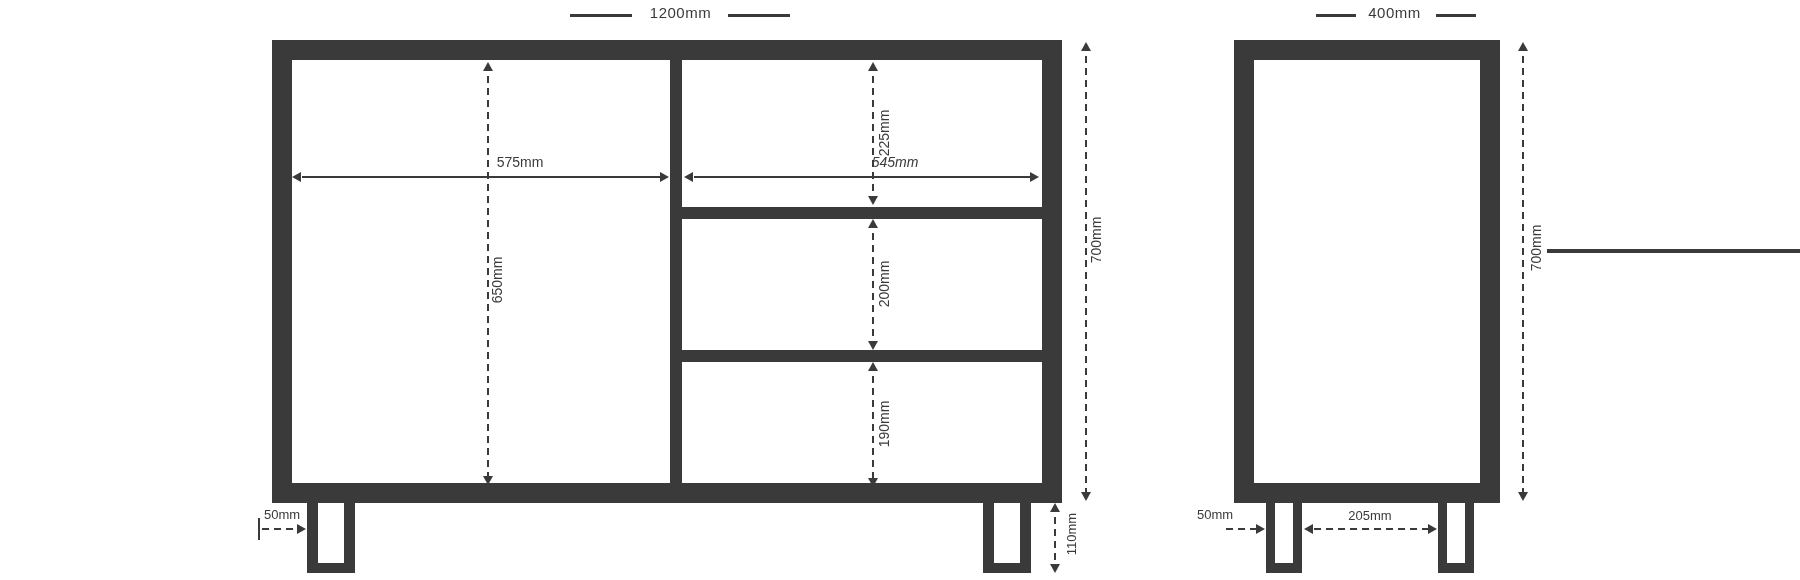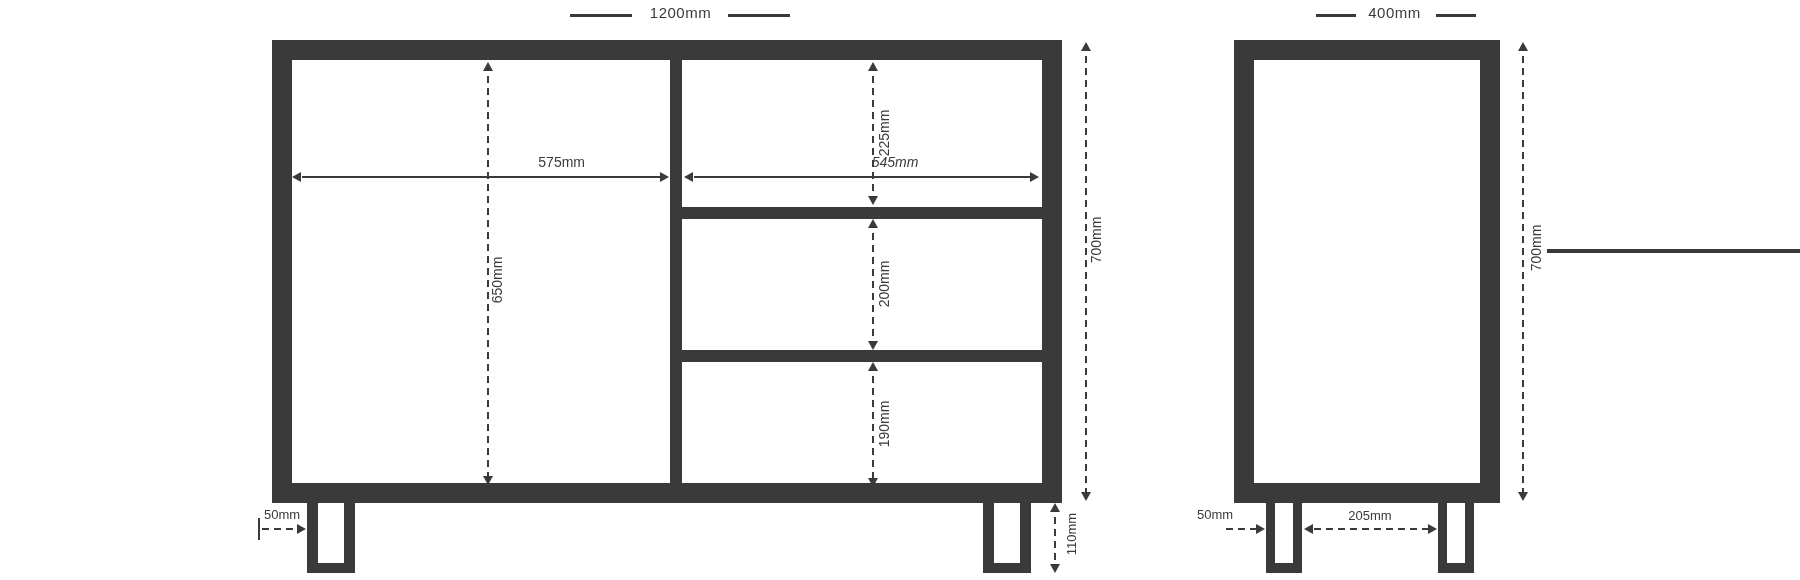--- a/index.html
+++ b/index.html
@@ -38,21 +38,21 @@
     <div class="leg" style="left:307px;top:503px;width:48px;height:70px;"></div>
     <div class="leg" style="left:983px;top:503px;width:48px;height:70px;"></div>
 
     <div>
       <div class="bar" style="left:570px;top:14px;width:62px;height:3px;"></div>
       <div class="lab big" style="left:608px;top:3px;width:145px;">1200mm</div>
       <div class="bar" style="left:728px;top:14px;width:62px;height:3px;"></div>
     </div>
 
     <div>
-      <div class="lab" style="left:455px;top:152px;width:130px;text-align:right;">575mm</div>
+      <div class="lab" style="left:455px;top:152px;width:130px;">575mm</div>
       <div class="bar" style="left:302px;top:176px;width:358px;height:2px;"></div>
       <div class="al" style="left:292px;top:172px;"></div>
       <div class="ar" style="left:660px;top:172px;"></div>
     </div>
 
     <div>
       <div class="lab" style="left:830px;top:152px;width:130px;font-style:italic;">545mm</div>
       <div class="bar" style="left:694px;top:176px;width:336px;height:2px;"></div>
       <div class="al" style="left:684px;top:172px;"></div>
       <div class="ar" style="left:1030px;top:172px;"></div>

